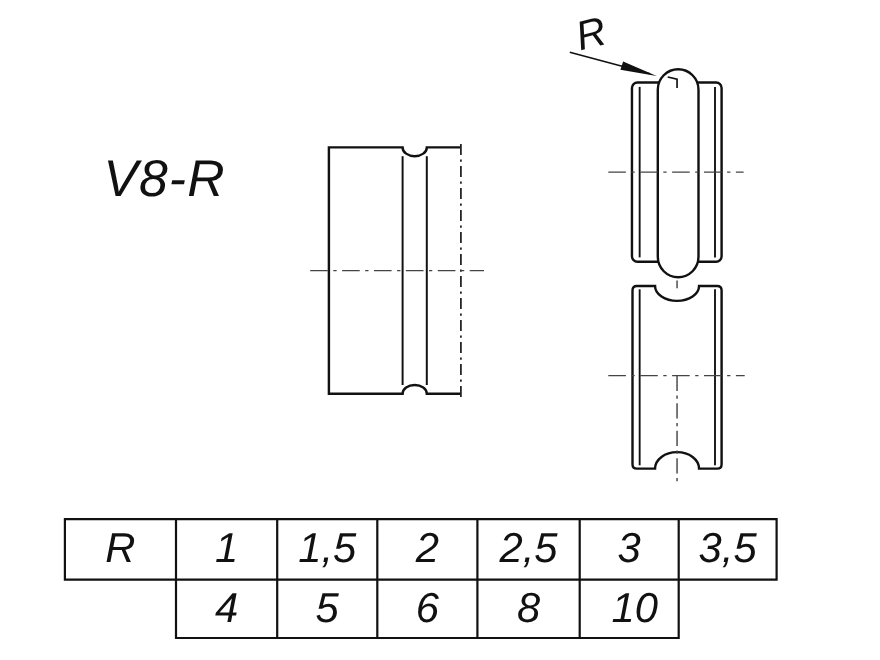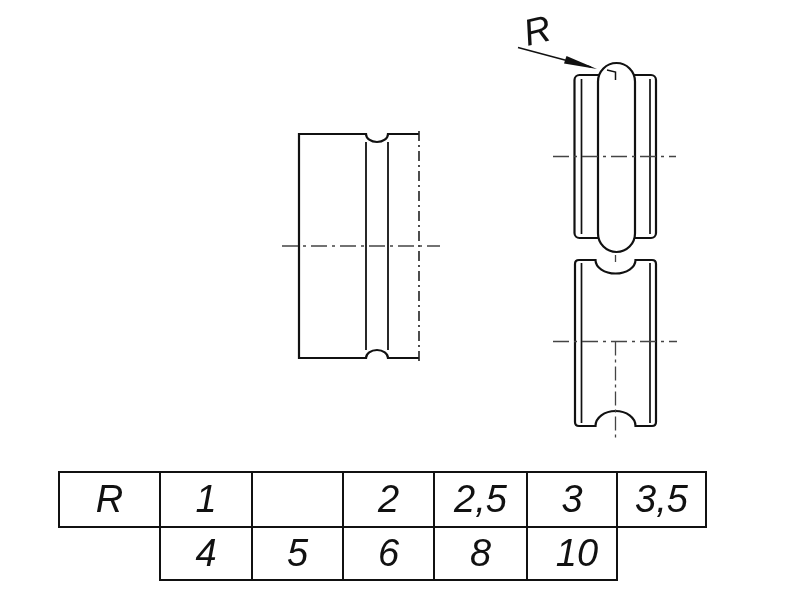--- a/index.html
+++ b/index.html
@@ -101,26 +101,28 @@
       <line x1="553" y1="341.5" x2="677" y2="341.5" stroke="#444444" stroke-width="1.3" stroke-dasharray="16 5 3 5"></line>
 
       <line x1="615.5" y1="341.5" x2="615.5" y2="440" stroke="#444444" stroke-width="1.3" stroke-dasharray="14 4 3 4"></line>
     </g>
 
     <g>
       <path d="M59,472 H706 V527 H59 Z M160,527 H617 V580 H160 Z M160,472 V527 M252,472 V580 M343,472 V580 M434,472 V580 M527,472 V580 M617,472 V527" fill="none" stroke="#111111" stroke-width="2"></path>
     </g>
   </svg>
 
+  <div class="part-name">V8-R</div>
 
   <div class="radius-callout">R</div>
 
   <div class="cell" style="left:59px;  top:472px; width:101px; height:55px;">R</div>
 
   <div class="cell" style="left:160px; top:472px; width:92px; height:55px;">1</div>
+  <div class="cell" style="left:252px; top:472px; width:91px; height:55px;">1,5</div>
   <div class="cell" style="left:343px; top:472px; width:91px; height:55px;">2</div>
   <div class="cell" style="left:434px; top:472px; width:93px; height:55px;">2,5</div>
   <div class="cell" style="left:527px; top:472px; width:90px; height:55px;">3</div>
   <div class="cell" style="left:617px; top:472px; width:89px; height:55px;text-align:center;">3,5</div>
 
   <div class="cell" style="left:160px; top:527px; width:92px; height:53px;">4</div>
   <div class="cell" style="left:252px; top:527px; width:91px; height:53px;">5</div>
   <div class="cell" style="left:343px; top:527px; width:91px; height:53px;">6</div>
   <div class="cell" style="left:434px; top:527px; width:93px; height:53px;">8</div>
   <div class="cell" style="left:527px; top:527px; width:100px; height:53px;">10</div>

